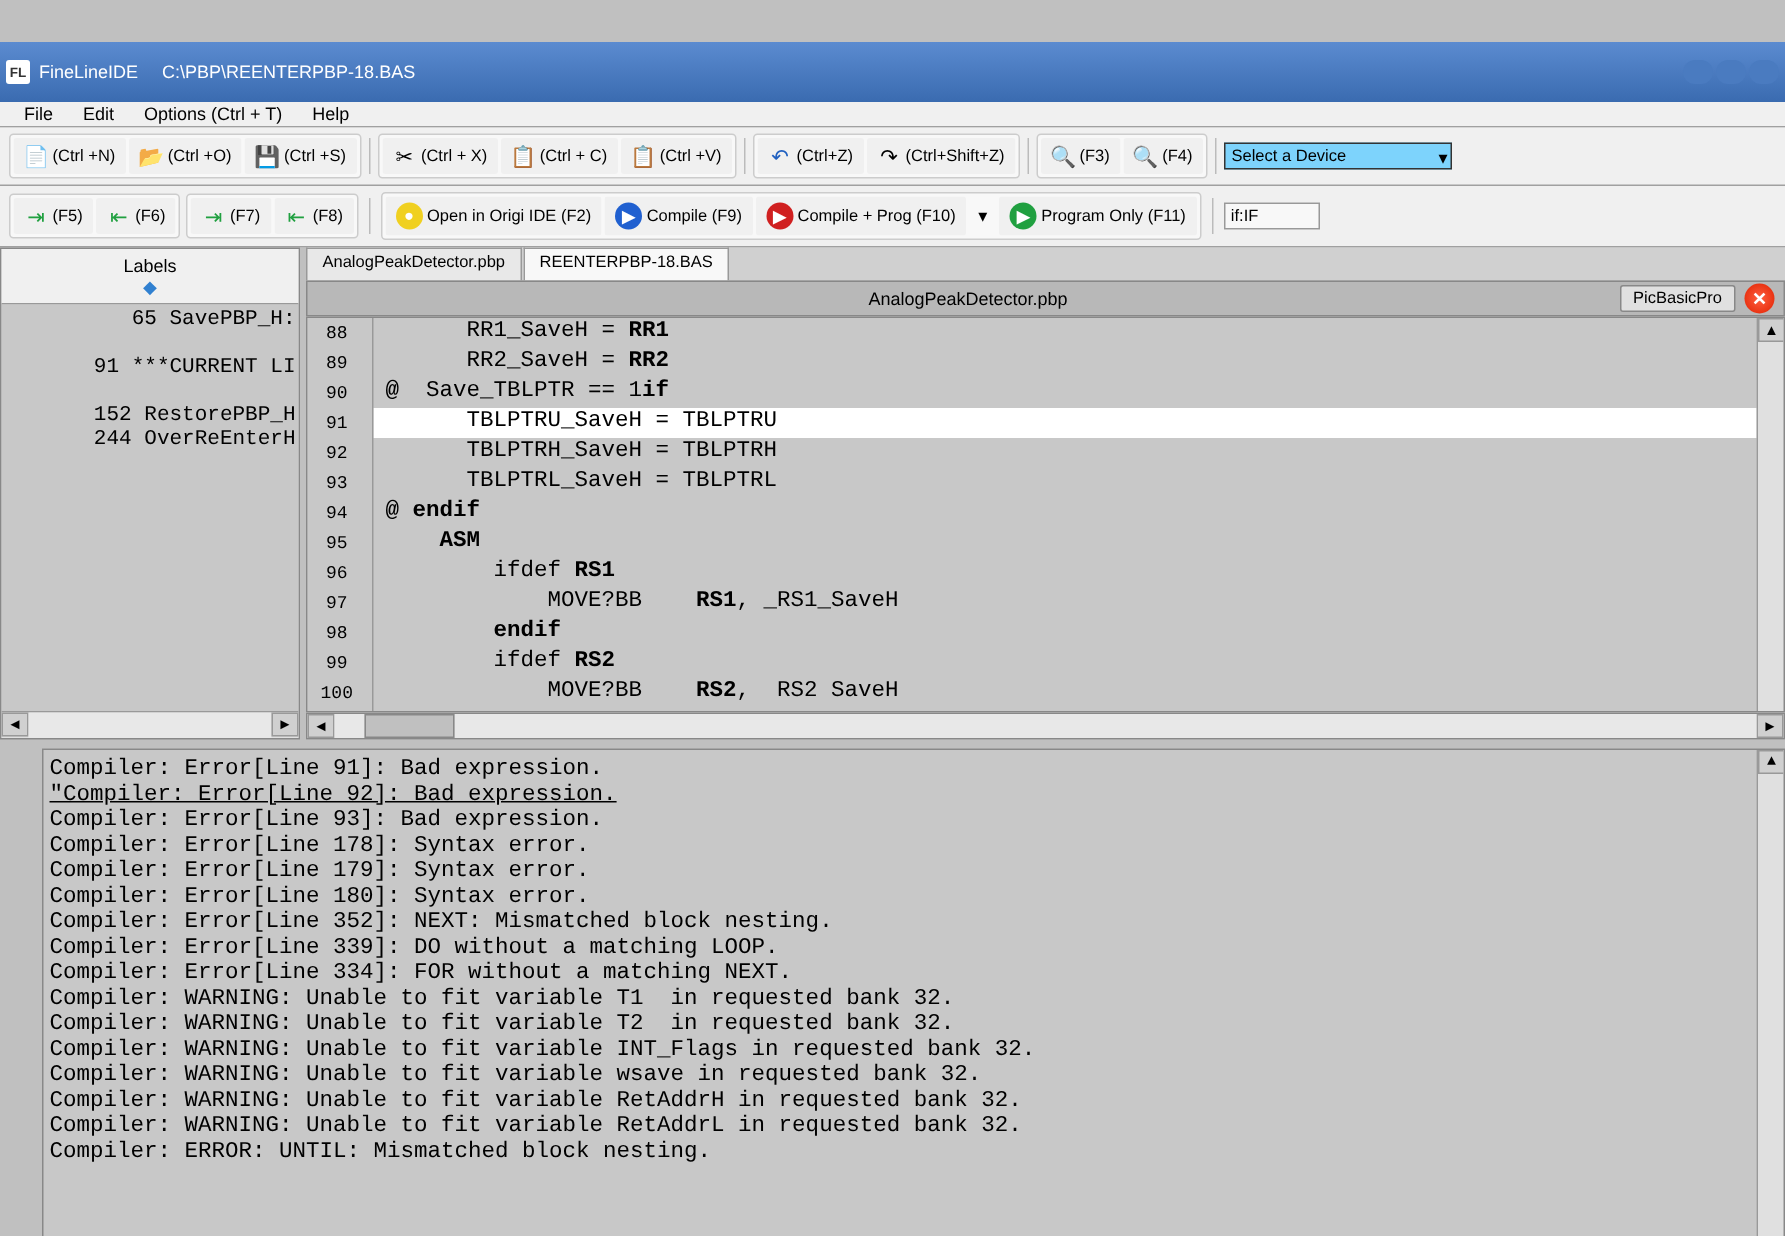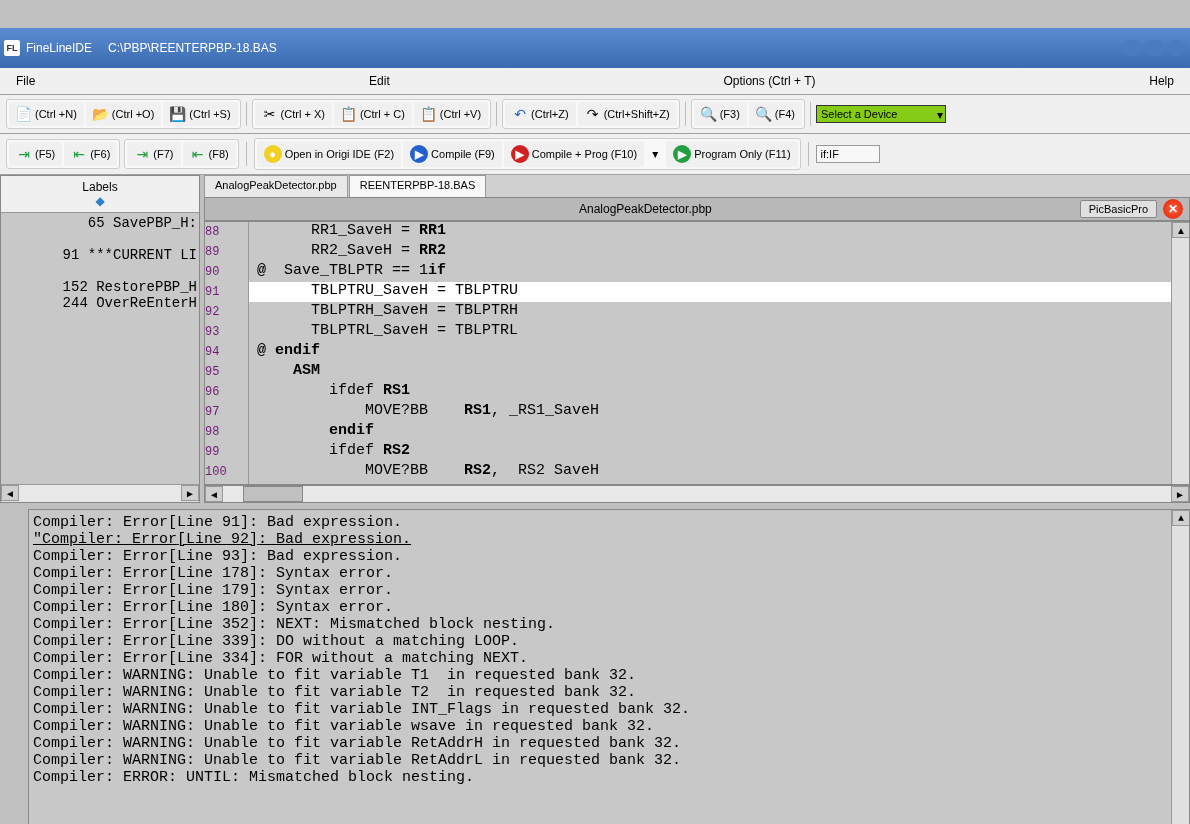--- a/index.html
+++ b/index.html
@@ -2,47 +2,47 @@
 <html><head>
 <meta charset="utf-8">
 <style>
 * { box-sizing: border-box; margin: 0; padding: 0; }
 body { font-family: Tahoma, Arial, sans-serif; font-size: 12px; background: #c0c0c0; width: 1190px; height: 824px; overflow: hidden; }
 .titlebar { background: linear-gradient(to bottom, #5b8bd0, #3a6bb0); height: 40px; display: flex; align-items: center; padding: 0 4px; color: #fff; margin-top: 28px; }
 .titlebar-icon { width: 16px; height: 16px; background: #fff; margin-right: 6px; display: flex; align-items: center; justify-content: center; font-size: 9px; font-weight: bold; color: #333; border-radius: 2px; }
 .titlebar-text { font-size: 12px; }
 .titlebar-buttons { margin-left: auto; display: flex; gap: 2px; }
 .titlebar-btn { width: 20px; height: 16px; background: #4a7bc0; border-radius: 8px; }
-.menubar { background: #f0f0f0; height: 27px; display: flex; align-items: center; padding: 0 6px; border-bottom: 1px solid #a0a0a0; justify-content: space-between; }
+.menubar { background: #f0f0f0; height: 17px; display: flex; align-items: center; padding: 0 6px; border-bottom: 1px solid #a0a0a0; }
 .menubar-item { padding: 4px 10px; cursor: pointer; }
 .toolbar { background: #f0f0f0; padding: 4px 6px; display: flex; align-items: center; gap: 2px; flex-wrap: wrap; border-bottom: 1px solid #a0a0a0; }
 .toolbar-group { display: flex; align-items: center; gap: 2px; border: 1px solid #ccc; border-radius: 3px; padding: 2px; background: #f8f8f8; }
 .tool-btn { display: flex; align-items: center; gap: 3px; padding: 3px 6px; border: 1px solid transparent; border-radius: 2px; cursor: pointer; font-size: 11px; background: #f0f0f0; }
 .tool-icon { width: 16px; height: 16px; display: flex; align-items: center; justify-content: center; font-size: 14px; }
-.device-select { border: 1px solid #333; background: #84cc16; padding: 2px 20px 2px 4px; font-size: 11px; width: 130px; position: relative; }
+.device-select { border: 1px solid #333; background: #7dd3fc; padding: 2px 20px 2px 4px; font-size: 11px; width: 152px; position: relative; }
 .device-arrow { position: absolute; right: 2px; top: 2px; font-size: 12px; }
 .toolbar2 { background: #f0f0f0; padding: 4px 6px; display: flex; align-items: center; gap: 4px; border-bottom: 1px solid #a0a0a0; }
 .if-box { border: 1px solid #999; padding: 2px 4px; font-size: 11px; background: #f8f8f8; width: 64px; }
 .main-area { display: flex; height: 328px; }
 .left-panel { width: 200px; background: #c8c8c8; border: 1px solid #888; display: flex; flex-direction: column; }
 .labels-hdr { background: #f0f0f0; padding: 4px 6px; border-bottom: 1px solid #999; display: flex; align-items: center; justify-content: space-between; flex-direction: column; }
 .labels-content { flex: 1; font-family: 'Courier New', monospace; font-size: 14px; padding: 2px; overflow: hidden; background: #c8c8c8; }
 .label-line { white-space: nowrap; text-align: right; }
 .left-scroll { height: 18px; background: #e0e0e0; border-top: 1px solid #999; display: flex; }
 .scroll-btn { width: 18px; height: 16px; background: #d0d0d0; border: 1px solid #999; display: flex; align-items: center; justify-content: center; font-size: 10px; }
 .right-panel { flex: 1; display: flex; flex-direction: column; margin-left: 4px; }
 .tabs-row { display: flex; height: 22px; background: #d0d0d0; }
 .tab { padding: 3px 10px; background: #e8e8e8; border: 1px solid #999; border-bottom: none; font-size: 11px; cursor: pointer; margin-right: 1px; }
 .tab.active { background: #f8f8f8; }
 .editor-hdr { background: #b8b8b8; border: 1px solid #888; height: 24px; display: flex; align-items: center; padding: 0 6px; }
 .editor-hdr-text { flex: 1; text-align: center; font-size: 12px; }
 .pic-btn { background: #e0e0e0; border: 1px solid #888; padding: 2px 8px; font-size: 11px; border-radius: 2px; }
 .close-btn { width: 20px; height: 20px; background: radial-gradient(circle, #ff6040, #e02000); border-radius: 50%; margin-left: 6px; display: flex; align-items: center; justify-content: center; color: #fff; font-weight: bold; }
 .editor-body { flex: 1; display: flex; background: #c8c8c8; border: 1px solid #888; overflow: hidden; }
-.gutter { width: 44px; background: #c8c8c8; text-align: left; padding-right: 4px; font-family: 'Courier New', monospace; font-size: 12px; color: #701a75; border-right: 1px solid #999; }
+.gutter { width: 44px; background: #c8c8c8; text-align: center; padding-right: 4px; font-family: 'Courier New', monospace; font-size: 12px; color: #000000; border-right: 1px solid #999; }
 .code-area { flex: 1; font-family: 'Courier New', monospace; font-size: 15px; overflow: hidden; position: relative; }
 .code-line { height: 20px; padding-left: 8px; white-space: pre; }
 .code-line.cur { background: #fff; }
 .gutter-line { height: 20px; line-height: 20px; }
 .vscroll { width: 18px; background: #e0e0e0; border-left: 1px solid #999; }
 .hscroll-row { height: 18px; background: #e0e0e0; border: 1px solid #888; display: flex; }
 .hscroll-track { flex: 1; background: #e8e8e8; position: relative; }
 .hscroll-thumb { position: absolute; left: 20px; width: 60px; height: 100%; background: #c0c0c0; border: 1px solid #888; }
 .output-panel { margin-top: 6px; border: 1px solid #888; background: #c8c8c8; height: 406px; font-family: 'Courier New', monospace; font-size: 15px; padding: 4px; overflow: hidden; position: relative; margin-left: 28px; }
 .out-line { white-space: pre; }

